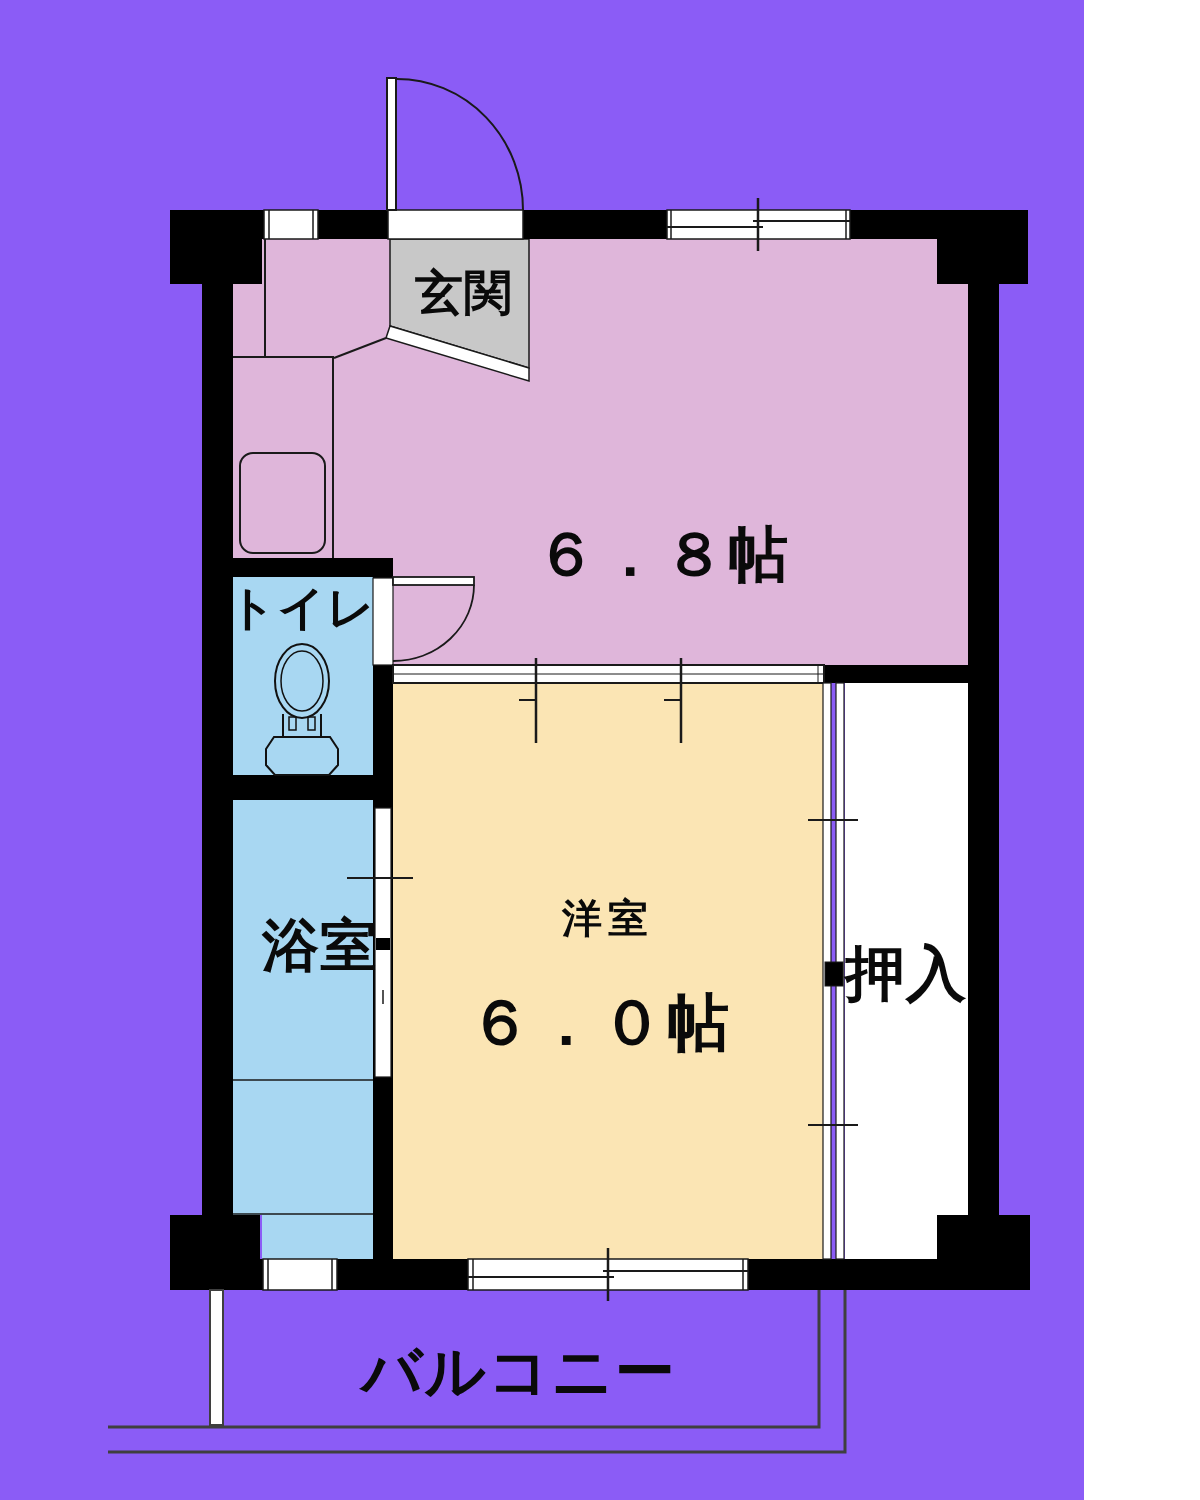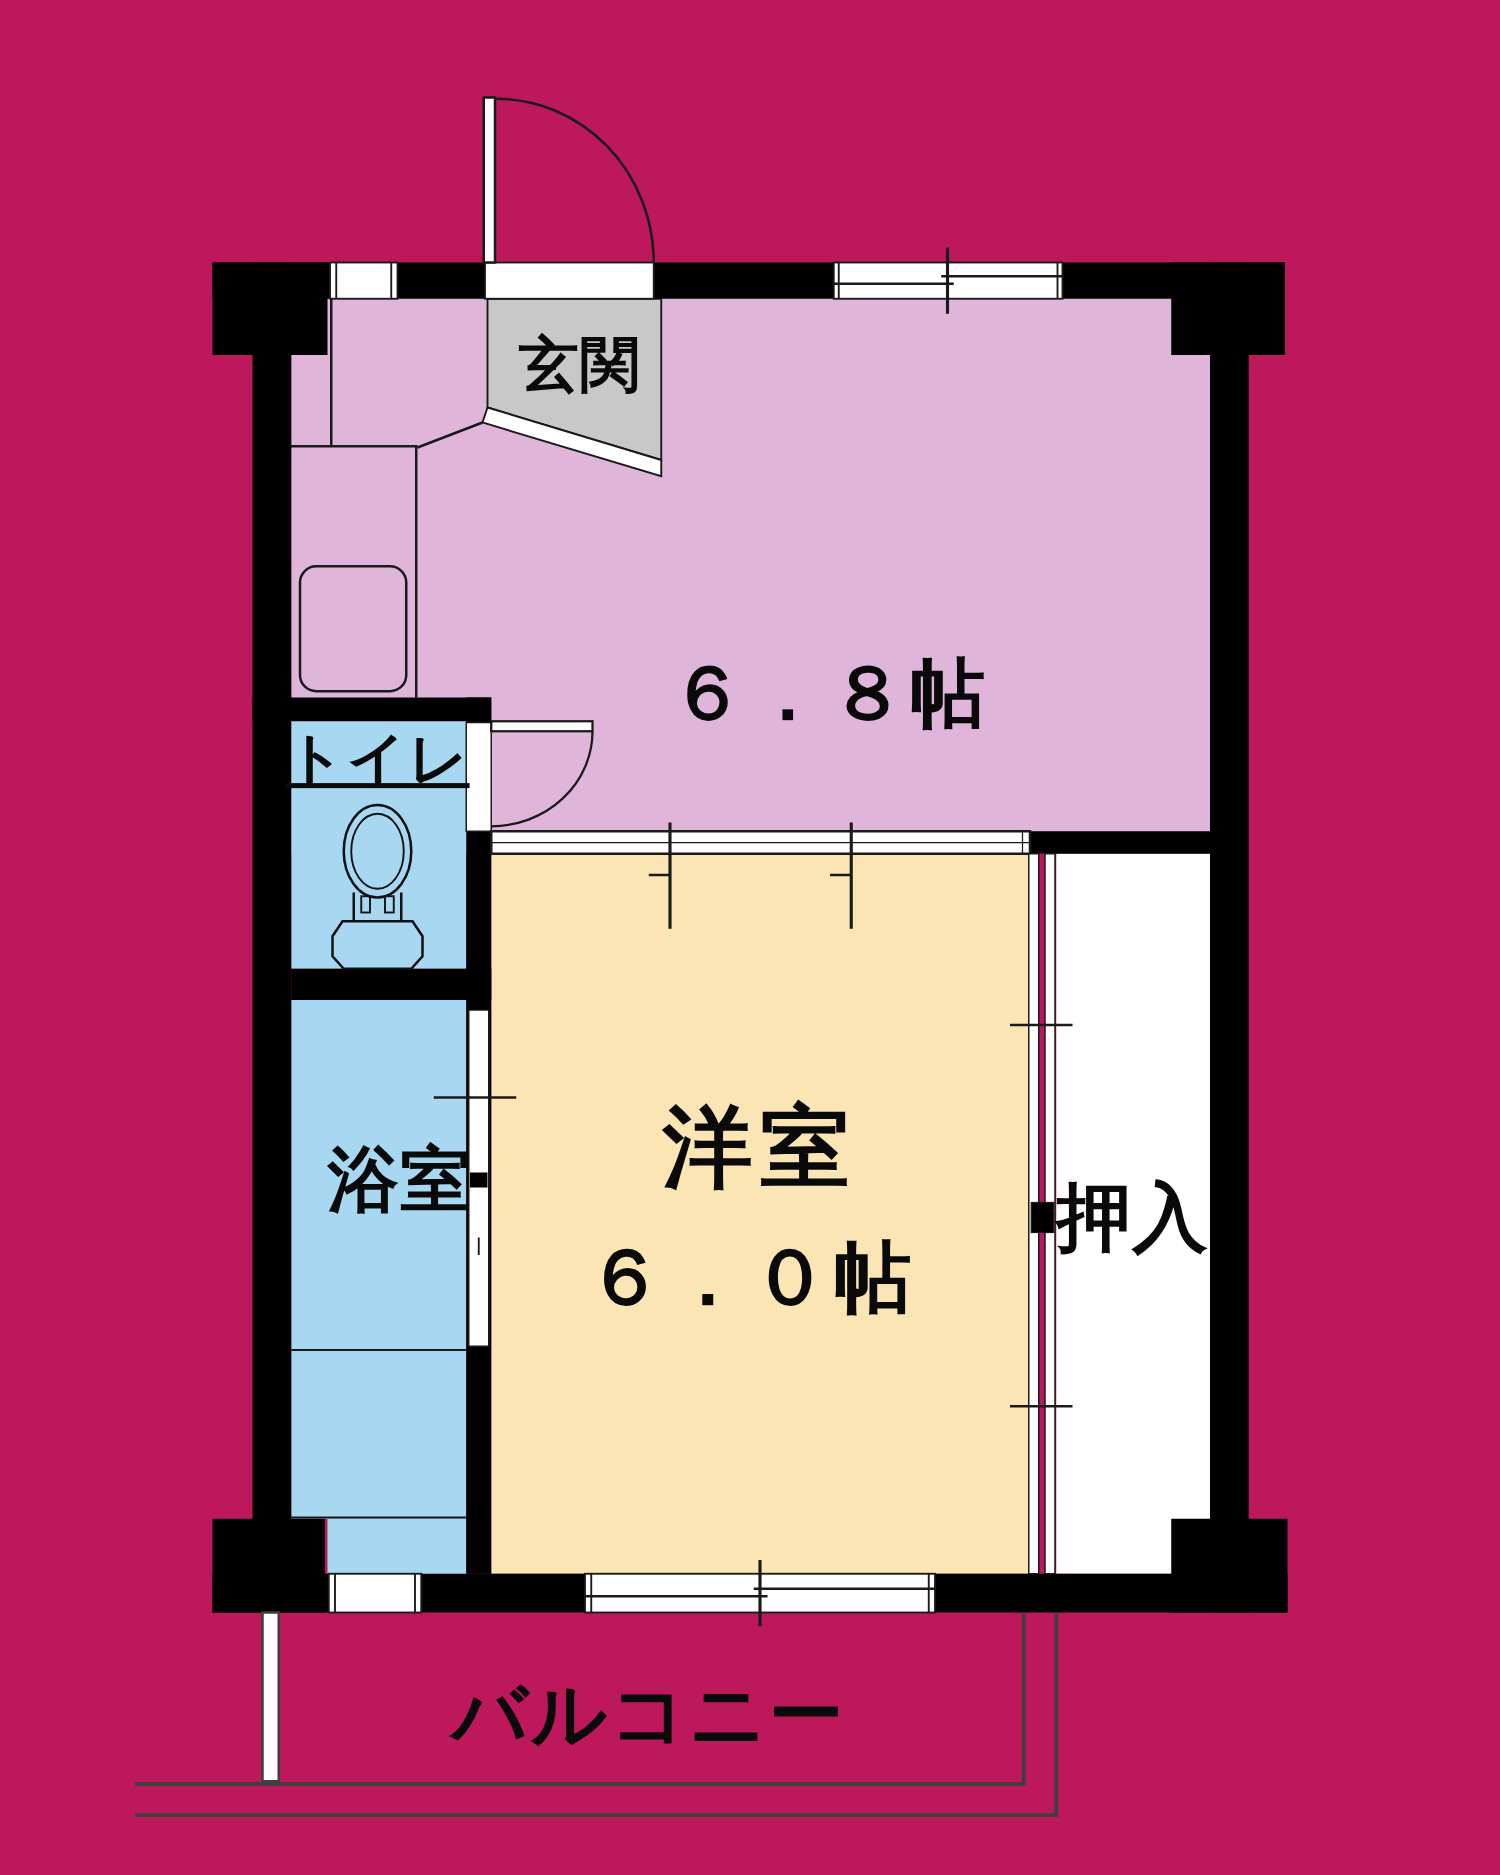--- a/index.html
+++ b/index.html
@@ -1,38 +1,38 @@
 <!DOCTYPE html>
 <html><head>
 <meta charset="utf-8">
 <style>
   html,body{margin:0;padding:0;background:#ffffff;}
   .stage{
     position:relative;
-    width:1200px;height:1500px;
-    background:#be185d;
+    width:1084px;height:1500px;
+    background:#8b5cf6;
     font-family:"Liberation Sans","DejaVu Sans",sans-serif;
     overflow:hidden;
   }
   .stage svg{position:absolute;left:0;top:0;}
   .lbl{
     position:absolute;
     transform:translate(-50%,-50%);
     font-weight:bold;
     color:#0a0a0a;
     white-space:nowrap;
     line-height:1;
     letter-spacing:1px;
   }
   .lbl-genkan{font-size:48px;}
   .lbl-dk{font-size:61px;}
   .lbl-dk-size{font-size:60px;letter-spacing:4px;}
   .lbl-toilet{font-size:47px;}
   .lbl-bath{font-size:57px;}
-  .lbl-west{font-size:72px;letter-spacing:6px;}
+  .lbl-west{font-size:40px;letter-spacing:6px;}
   .lbl-west-size{font-size:62px;letter-spacing:4px;}
   .lbl-oshiire{font-size:60px;}
   .lbl-balcony{font-size:60px;letter-spacing:2px;}
 </style>
 </head>
 <body>
 
 <div class="stage">
 <svg width="1200" height="1500" viewBox="0 0 1200 1500">
 
@@ -159,19 +159,19 @@
 
   <g fill="none" stroke="#3f3f3f">
     <rect x="210" y="1290" width="13" height="135" fill="#ffffff" stroke-width="2"></rect>
     <polyline points="819,1290 819,1427 108,1427" stroke-width="3"></polyline>
     <polyline points="845,1290 845,1452 108,1452" stroke-width="3"></polyline>
   </g>
 </svg>
 
   <div class="lbl lbl-genkan" style="left:464px;  top:293px;">玄関</div>
   <div class="lbl lbl-dk-size" style="left:664px;  top:555px;">６．８帖</div>
-  <div class="lbl lbl-toilet" style="left:302px;  top:607px;text-decoration:underline;">トイレ</div>
+  <div class="lbl lbl-toilet" style="left:302px;  top:607px;">トイレ</div>
   <div class="lbl lbl-bath" style="left:320px;  top:945px;">浴室</div>
   <div class="lbl lbl-west" style="left:608px;  top:918px;">洋室</div>
   <div class="lbl lbl-west-size" style="left:601px;  top:1023px;">６．０帖</div>
   <div class="lbl lbl-balcony" style="left:519px;  top:1372px;">バルコニー</div>
   <div class="lbl lbl-oshiire" style="left:906px;  top:974px;">押入</div>
 </div>
 
 </body></html>

